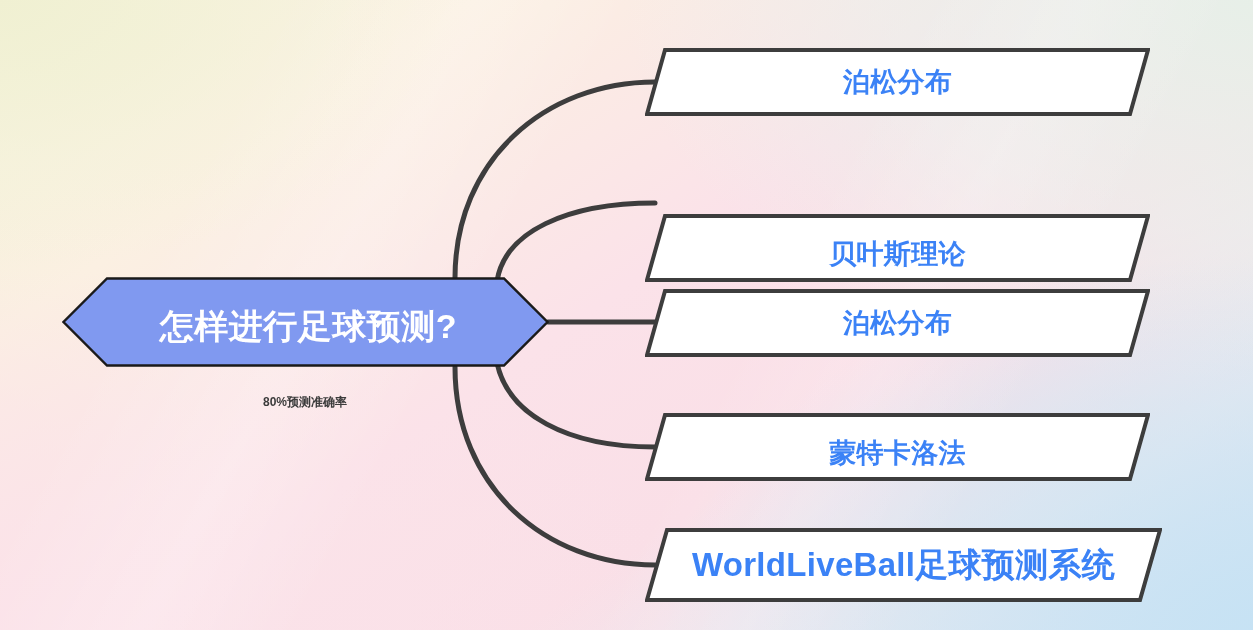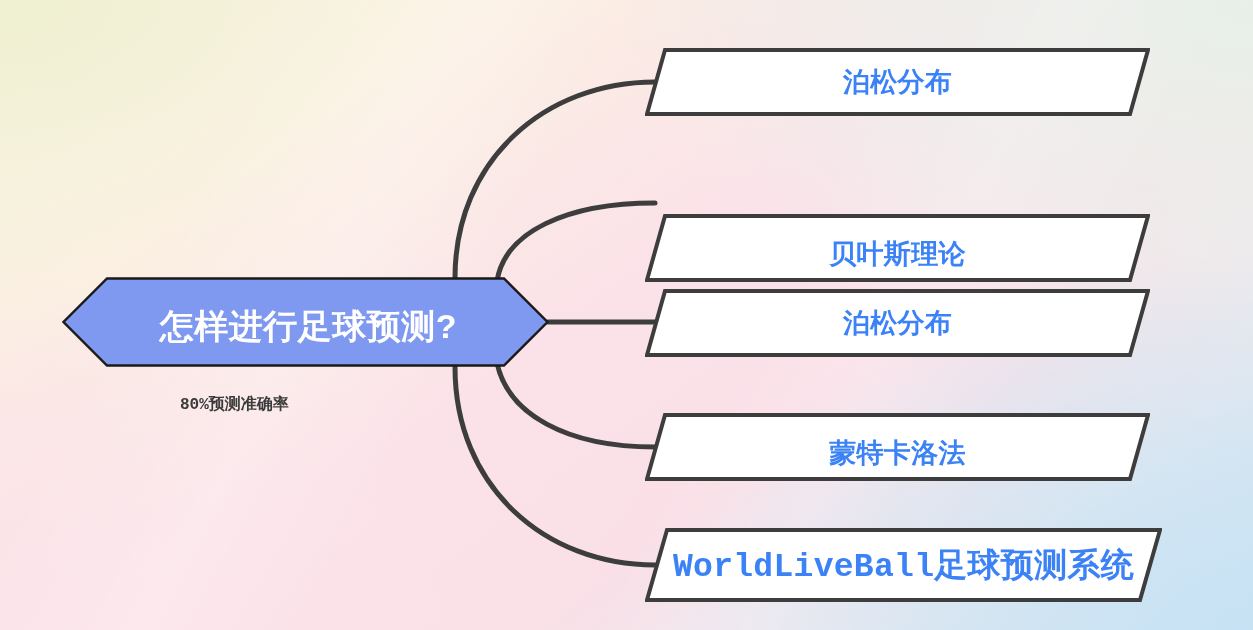--- a/index.html
+++ b/index.html
@@ -105,25 +105,25 @@
     padding-left: 6px;
     box-sizing: border-box;
     white-space: nowrap;
   }
 
   .hub-caption {
     position: absolute;
     left: 180px;
     top: 394px;
     width: 250px;
+    text-align: center;
     color: #3b3b3b;
-    font-size: 16px;
+    font-size: 12px;
     font-weight: bold;
     white-space: nowrap;
-    font-family: Liberation Mono, monospace;
   }
 
   
   .branch {
     position: absolute;
     display: flex;
     align-items: center;
     justify-content: center;
   }
   .branch .shape {
@@ -207,21 +207,21 @@
 
   <div class="branch" style="left:645px; top:413px; width:505px; height:80px;">
     <div class="shape">
       <svg width="505" height="68" viewBox="0 0 505 68">
         <polygon class="branch-poly" points="20,2 503,2 485,66 2,66"></polygon>
       </svg>
     </div>
     <span class="branch-label">蒙特卡洛法</span>
   </div>
 
-  <div class="branch" style="left:645px; top:528px; width:517px; height:74px;font-family:Liberation Mono, monospace;">
+  <div class="branch" style="left:645px; top:528px; width:517px; height:74px;">
     <div class="shape">
       <svg width="517" height="74" viewBox="0 0 517 74">
         <polygon class="branch-poly" points="22,2 515,2 495,72 2,72"></polygon>
       </svg>
     </div>
     <span class="branch-label big">WorldLiveBall足球预测系统</span>
   </div>
 
 </div>
 

